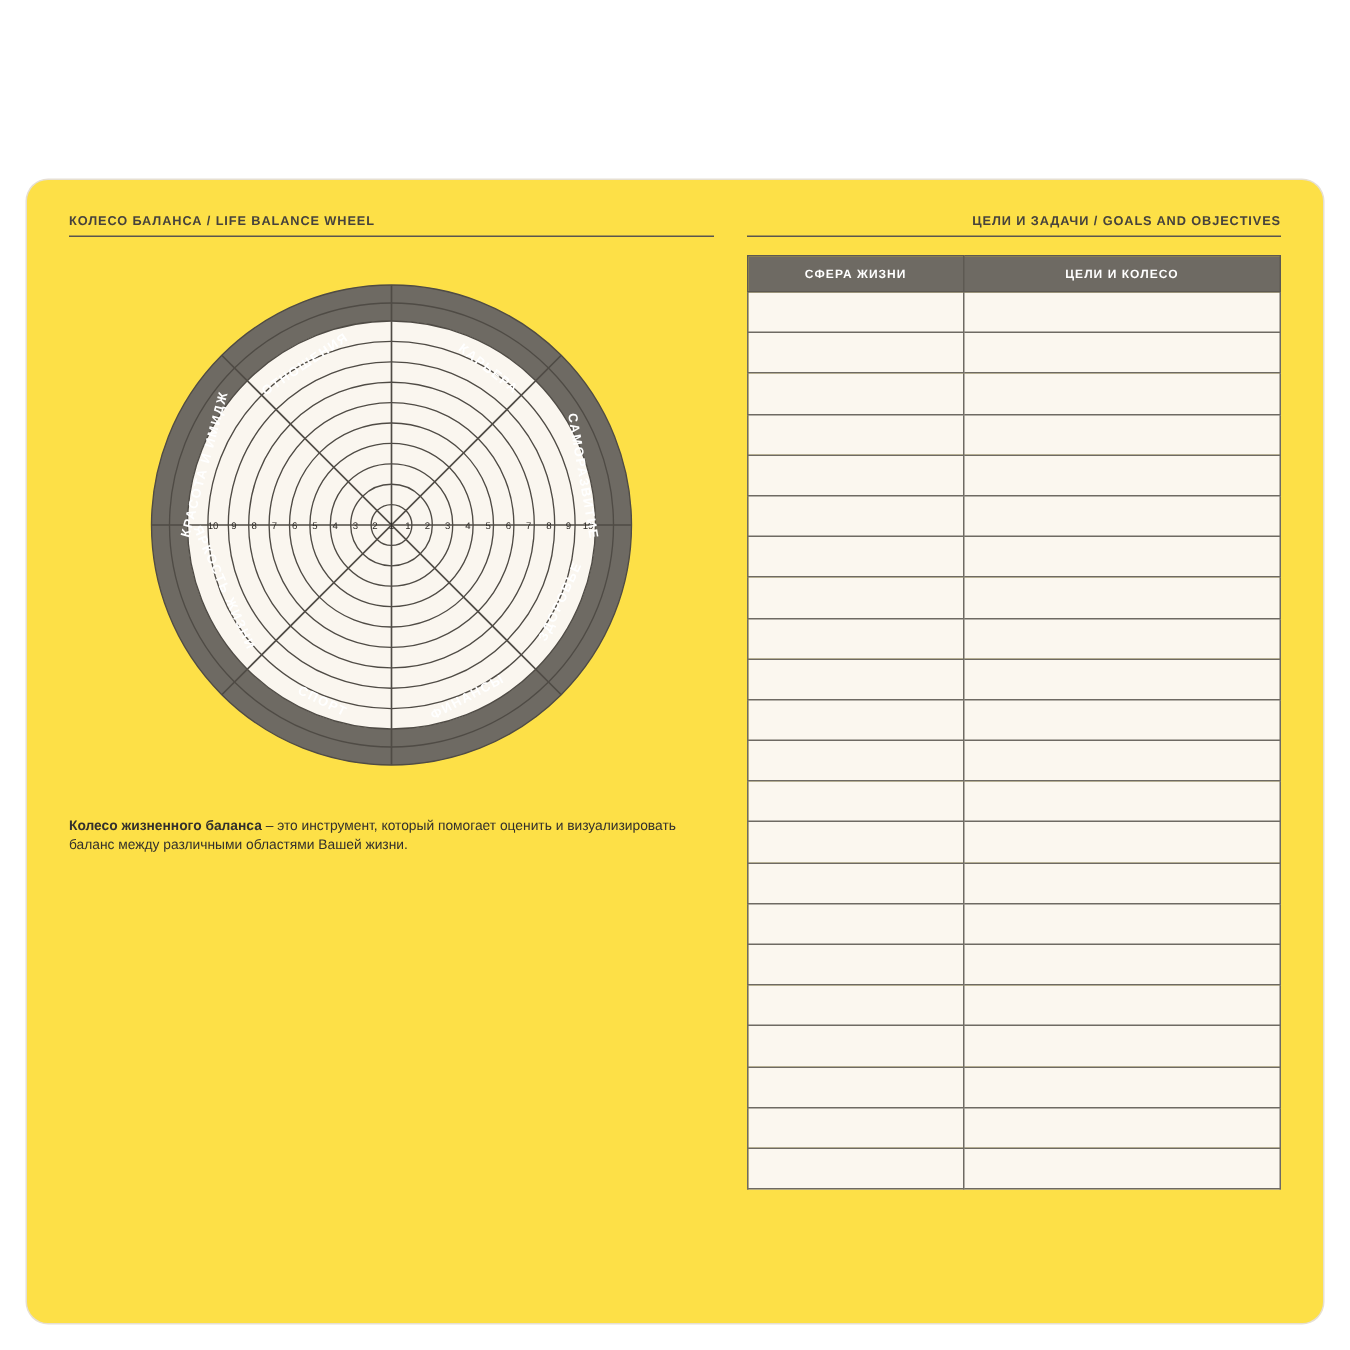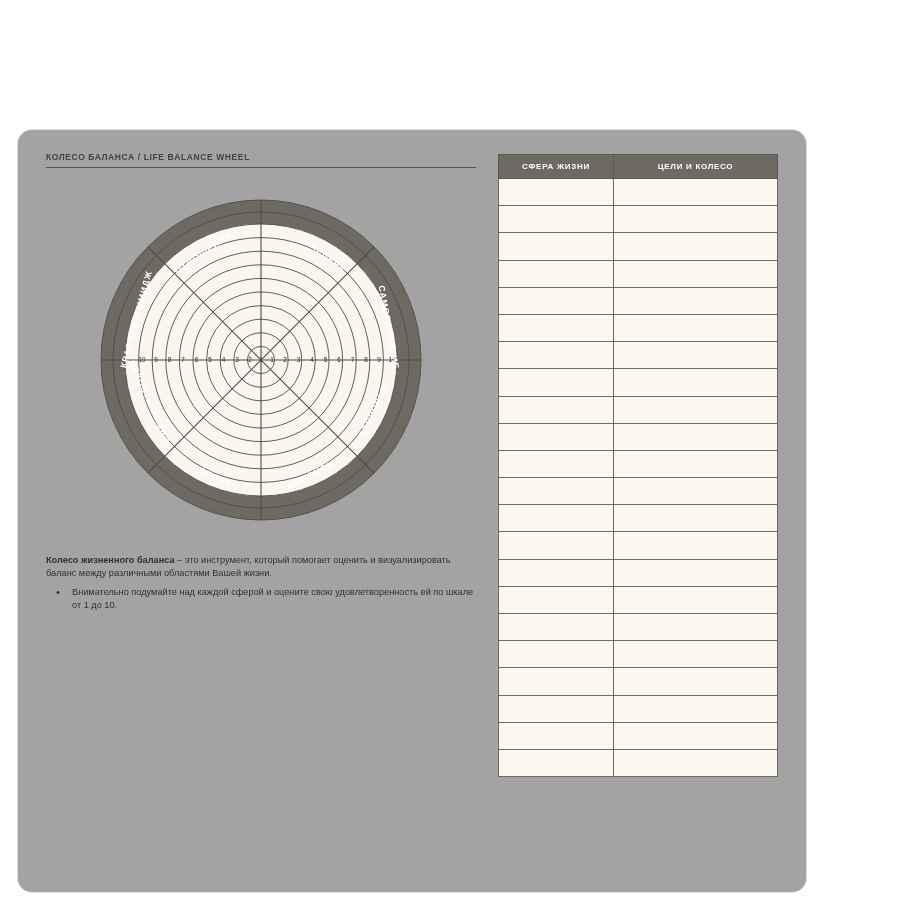--- a/index.html
+++ b/index.html
@@ -9,24 +9,24 @@
   }
   body {
     width: 900px;
     height: 900px;
     font-family: "Liberation Sans", sans-serif;
     overflow: hidden;
   }
   .page {
     position: absolute;
     left: 18px;
-    top: 130px;
-    width: 788px;
+    top: 120px;
+    width: 864px;
     height: 762px;
-    background: #a3a3a3;
+    background: #fde047;
     border-radius: 14px;
     box-shadow: 0 0 0 1px #e6dfd2;
   }
   .spread {
     position: absolute;
     inset: 0;
     padding: 22px 28px;
     box-sizing: border-box;
     display: flex;
   }
@@ -203,26 +203,29 @@
             <text transform="translate(124,75) rotate(-34)">ОТНОШЕНИЯ</text>
           </g>
         </svg>
       </div>
 
       <div class="desc">
         <div class="intro">
           <b>Колесо жизненного баланса</b><span> – это инструмент, который помогает оценить и визуализировать баланс между различными областями Вашей жизни.</span>
         </div>
         <ul class="bullets">
-          <li>Внимательно подумайте над каждой сферой и оцените свою удовлетворенность ей по шкале от 1 до 10.</li>
         </ul>
       </div>
     </div>
 
     <div class="right-page">
+      <div class="hdr right">
+        <span class="ru">ЦЕЛИ И ЗАДАЧИ /</span>
+        <b>GOALS AND OBJECTIVES</b>
+      </div>
 
       <table class="goals">
         <thead>
           <tr>
             <th class="c1">СФЕРА ЖИЗНИ</th>
             <th>ЦЕЛИ И КОЛЕСО</th>
           </tr>
         </thead>
         <tbody id="goals-body">
             <tr>

